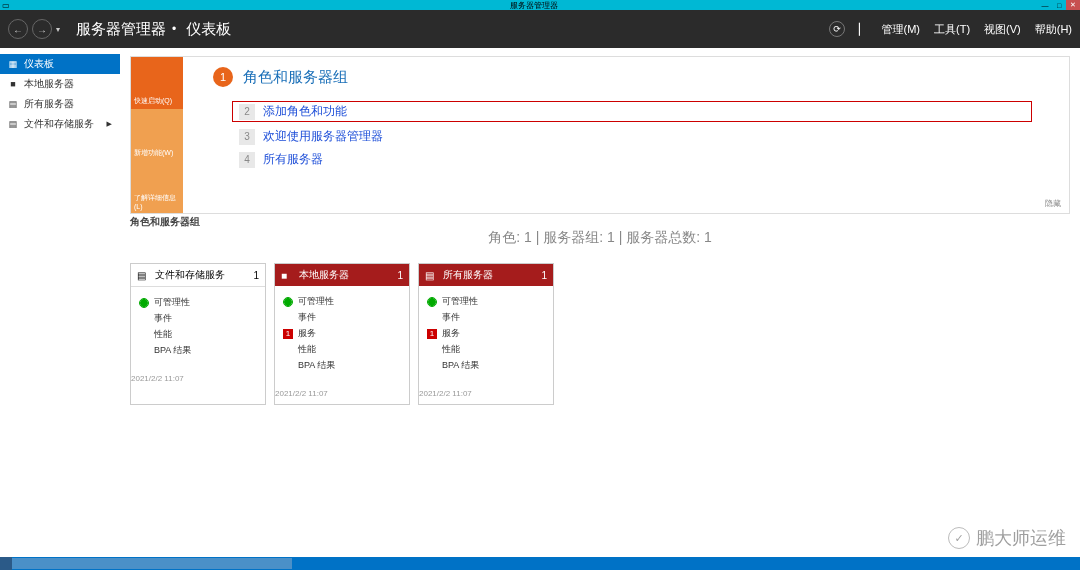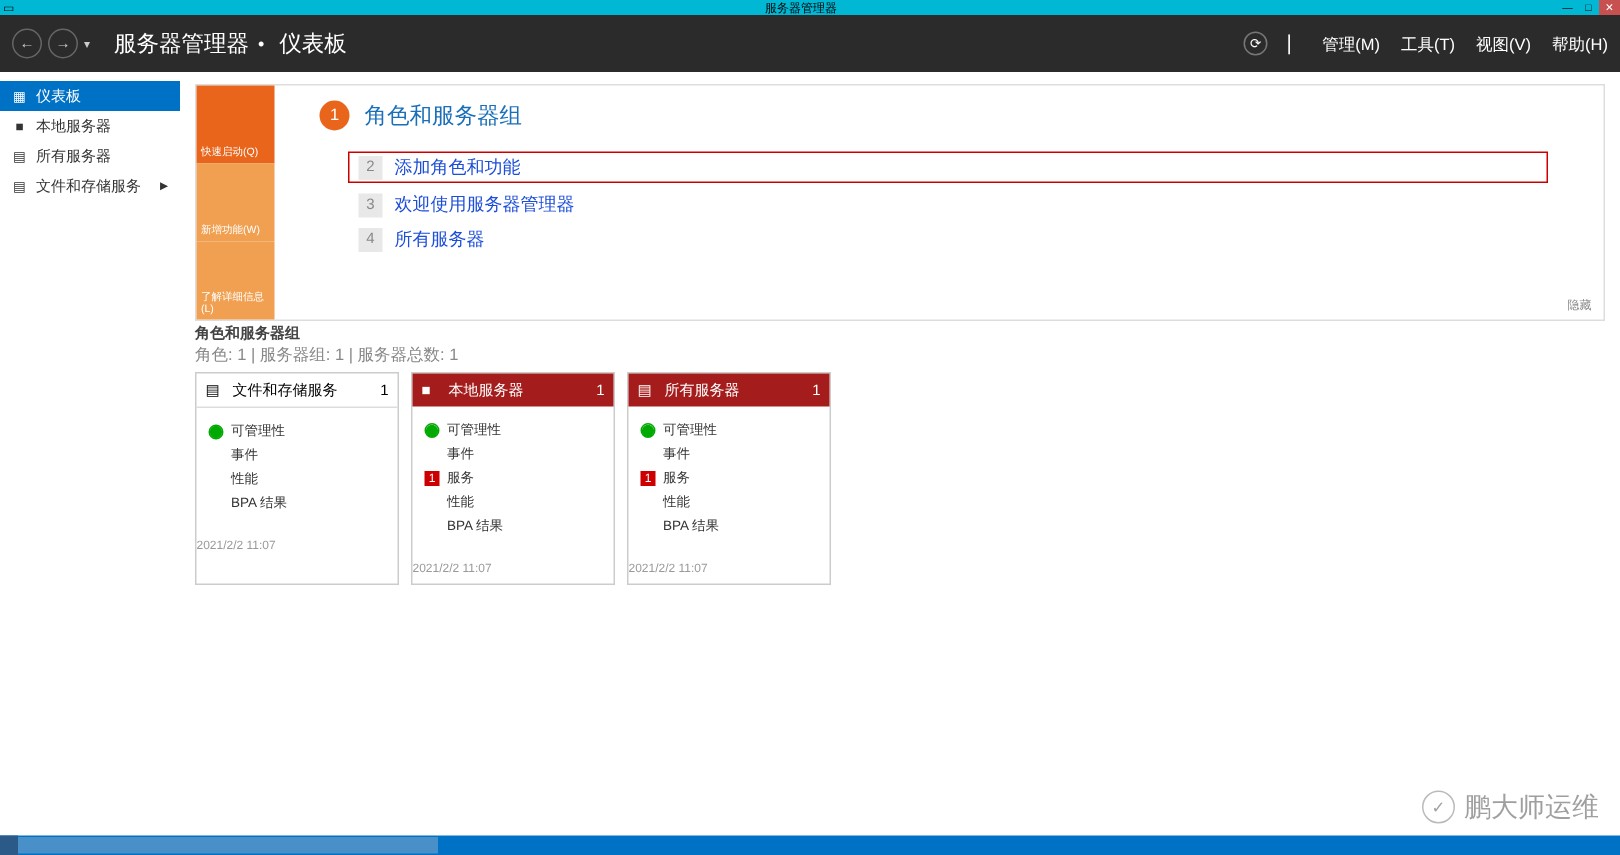--- a/index.html
+++ b/index.html
@@ -40,21 +40,21 @@
 .step-main { display: flex; align-items: center; margin-bottom: 14px; }
 .num-circle { width: 20px; height: 20px; border-radius: 50%; background: #e8651b; color: #fff; display: flex; align-items: center; justify-content: center; font-size: 11px; margin-right: 10px; }
 .step-main-text { color: #1a6fb8; font-size: 15px; }
 .step-sub { display: flex; align-items: center; margin: 6px 0 6px 26px; font-size: 12px; }
 .num-gray { width: 16px; height: 16px; background: #e8e8e8; color: #888; display: flex; align-items: center; justify-content: center; font-size: 10px; margin-right: 8px; }
 .step-link { color: #1d4ed8; }
 .step-highlight { border: 1px solid #c00; padding: 1px 6px; position: relative; left: -7px; }
 .hide-link { position: absolute; right: 8px; bottom: 4px; font-size: 8px; color: #888; padding-left: 13px; }
 
 .section-title { font-size: 10px; color: #444; margin-top: 1px; font-weight: bold; }
-.section-sub { font-size: 11px; color: #888; margin-bottom: 4px; }
+.section-sub { font-size: 14px; color: #888; margin-bottom: 16px; text-align: center; }
 
 .tiles { display: flex; gap: 8px; }
 .tile { width: 136px; border: 1px solid #ccc; padding: 0 0 4px 0; font-size: 10px; }
 .tile-head { display: flex; align-items: center; padding: 4px 6px; border-bottom: 1px solid #ddd; }
 .tile-head.dark { background: #a51c1c; color: #fff; border-bottom: none;}
 .th-icon { width: 14px; margin-right: 4px; font-size:10px; }
 .th-title { flex: 1; font-size: 10px; }
 .th-count { font-size: 10px; }
 .tile-body { padding: 6px 8px; }
 .trow { display: flex; align-items: center; font-size: 9px; color: #333; margin: 3px 0; gap: 5px; }

